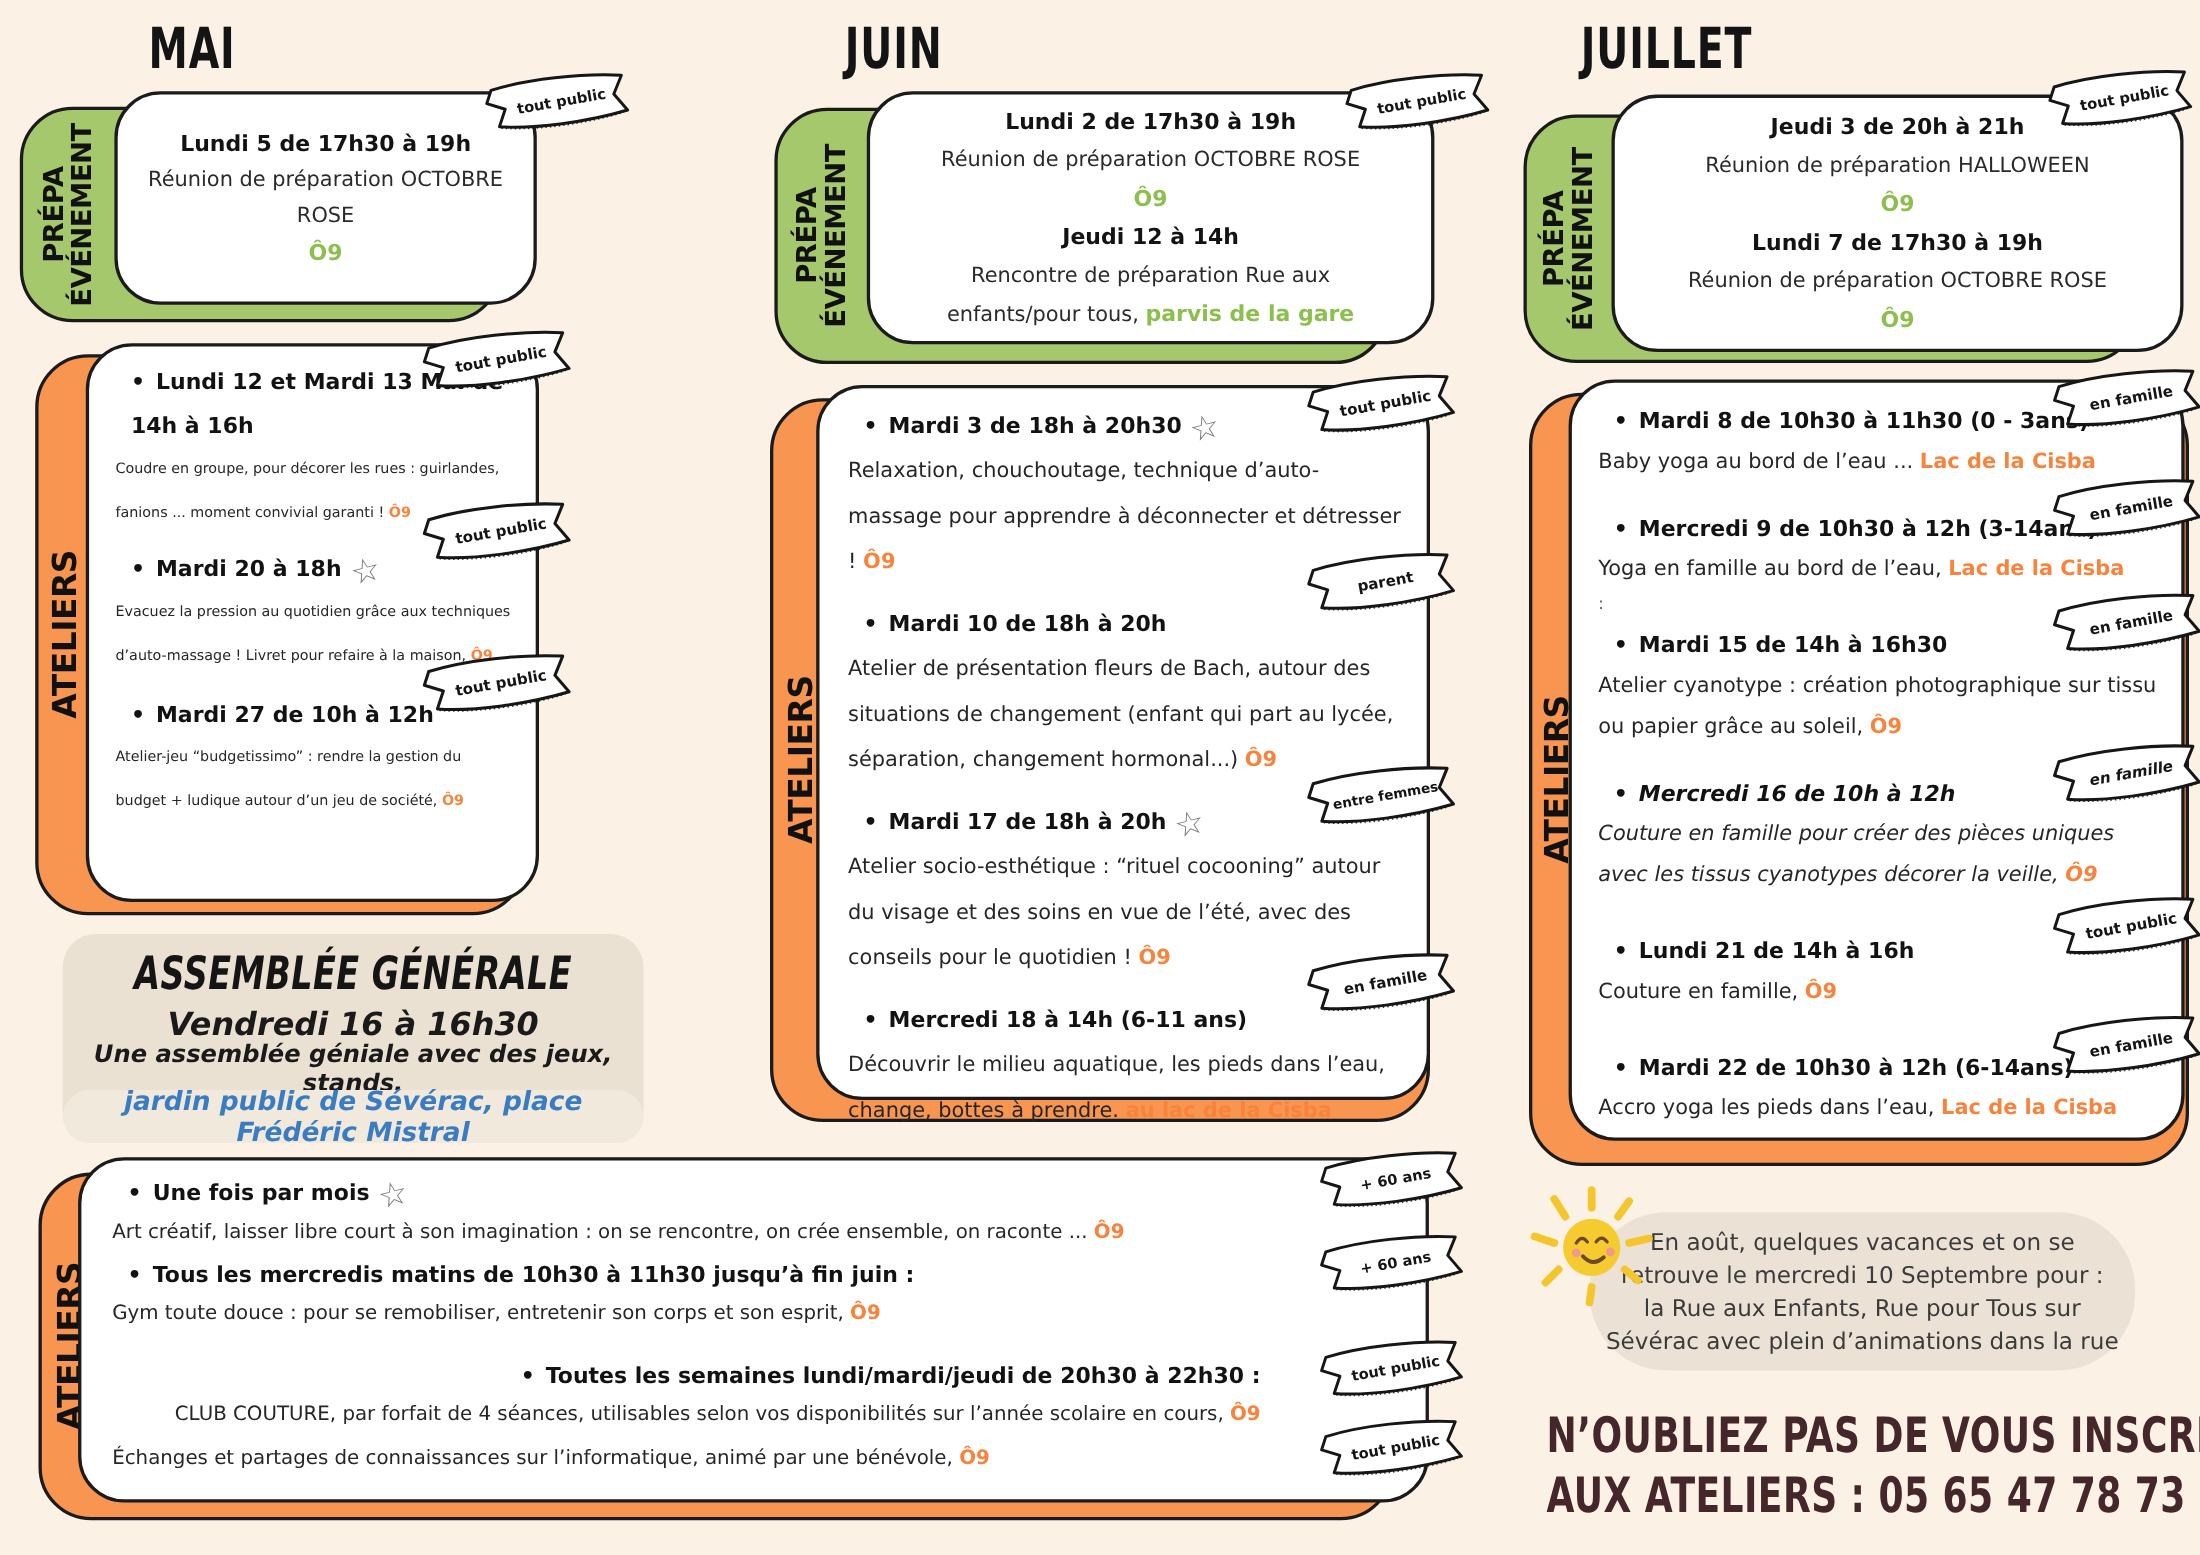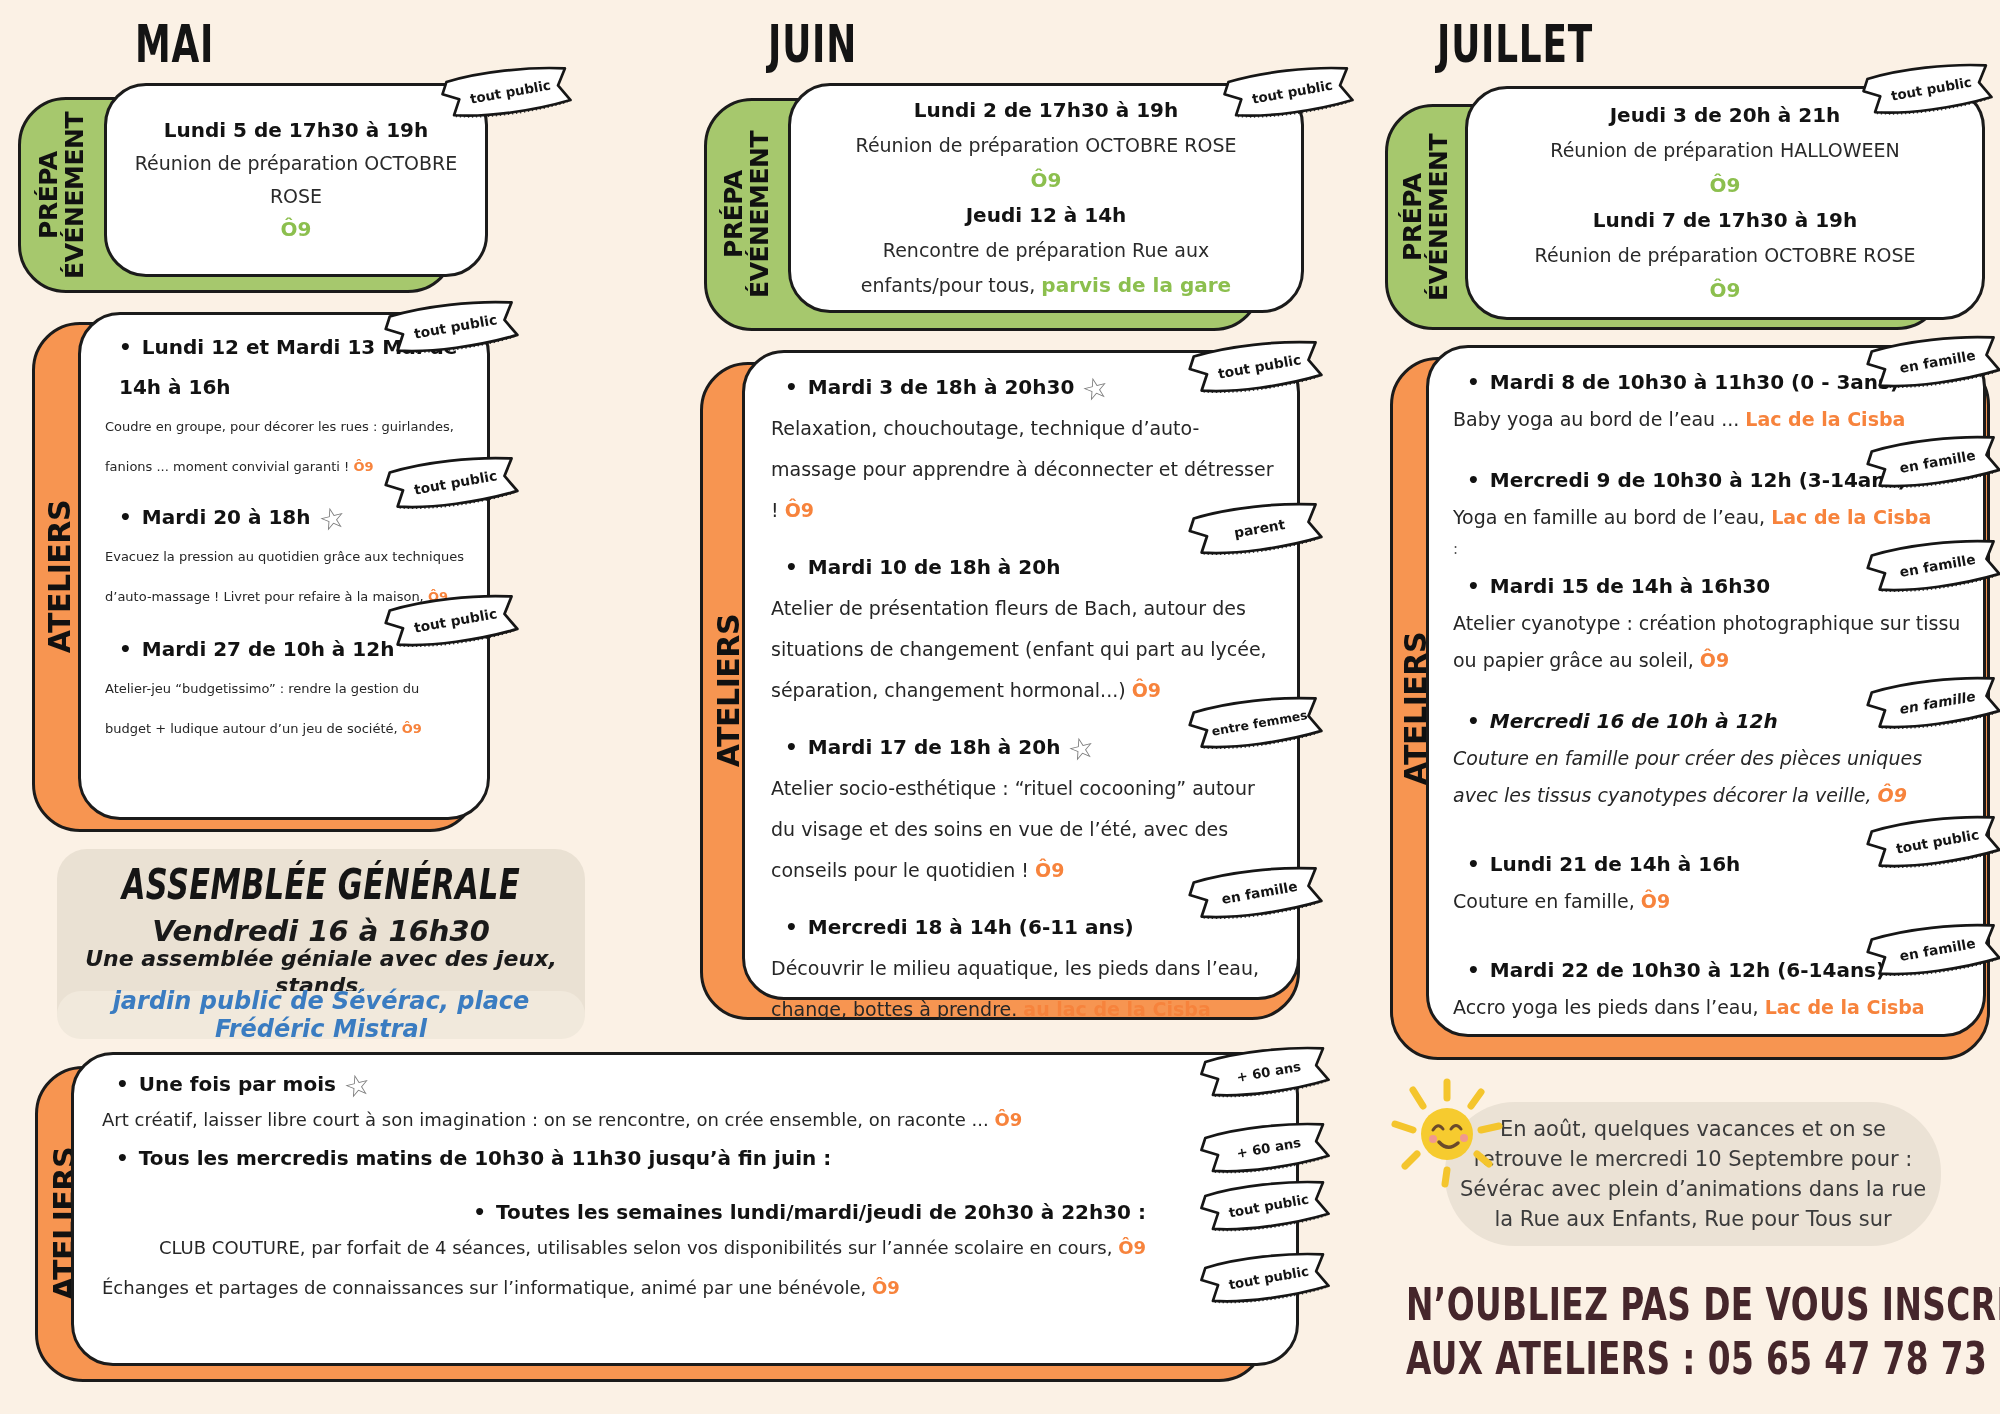--- a/index.html
+++ b/index.html
@@ -353,20 +353,21 @@
           <div class="ribbon" style="right:-190px;top:-20px;width:145px;">
             <svg viewBox="0 0 164 56">
                 <path class="rb-body" d="M18 9 C 56 2, 112 3, 152 10 L 142 28 L 154 46 C 112 53, 58 54, 22 47 L 30 30 L 12 22 Z"></path>
                 <path class="rb-hatch" d="M24 48 C 60 55, 112 54, 150 47"></path>
                 <text class="rb-text" x="88" y="34" text-anchor="middle" transform="rotate(-3 88 30)">+ 60 ans</text>
               </svg>
           </div>
         </div>
         <div class="event" style="margin-top:2px;">
           <div class="ev-head"><span class="bullet">•</span><span>Tous les mercredis matins de 10h30 à 11h30 jusqu’à fin juin :</span></div>
+          <div class="ev-desc"><span>Gym toute douce : pour se remobiliser, entretenir son corps et son esprit, </span><span class="accent">Ô9</span></div>
           <div class="ribbon" style="right:-190px;top:-18px;width:145px;">
             <svg viewBox="0 0 164 56">
                 <path class="rb-body" d="M18 9 C 56 2, 112 3, 152 10 L 142 28 L 154 46 C 112 53, 58 54, 22 47 L 30 30 L 12 22 Z"></path>
                 <path class="rb-hatch" d="M24 48 C 60 55, 112 54, 150 47"></path>
                 <text class="rb-text" x="88" y="34" text-anchor="middle" transform="rotate(-3 88 30)">+ 60 ans</text>
               </svg>
           </div>
         </div>
         <div class="event" style="margin-top:20px;text-align:right;">
           <div class="ev-head"><span class="bullet">•</span><span>Toutes les semaines lundi/mardi/jeudi de 20h30 à 22h30 :</span></div>
@@ -409,22 +410,22 @@
         <circle cx="60" cy="58" r="26" fill="#f6cb2f"></circle>
         <path d="M46 54 q5 -8 10 -1" stroke="#6b4a2b" stroke-width="3" fill="none" stroke-linecap="round"></path>
         <path d="M64 53 q5 -7 10 0" stroke="#6b4a2b" stroke-width="3" fill="none" stroke-linecap="round"></path>
         <circle cx="46" cy="63" r="4" fill="#f0919f" opacity="0.85"></circle>
         <circle cx="77" cy="62" r="4" fill="#f0919f" opacity="0.85"></circle>
         <path d="M52 66 q9 10 19 1" stroke="#6b4a2b" stroke-width="3.5" fill="none" stroke-linecap="round"></path>
       </svg>
     </div>
     <div class="aug-line">En août, quelques vacances et on se</div>
     <div class="aug-line">retrouve le mercredi 10 Septembre pour :</div>
+    <div class="aug-line">la Rue aux Enfants, Rue pour Tous sur</div>
     <div class="aug-line">Sévérac avec plein d’animations dans la rue</div>
-    <div class="aug-line">la Rue aux Enfants, Rue pour Tous sur</div>
   </div>
 
   <div class="signup" style="left:1340px;top:1278px;width:660px;">
     <div class="signup-line">N’OUBLIEZ PAS DE VOUS INSCRIRE</div>
     <div class="signup-line">AUX ATELIERS : 05 65 47 78 73</div>
   </div>
 
 </div>
 
 </body></html>

